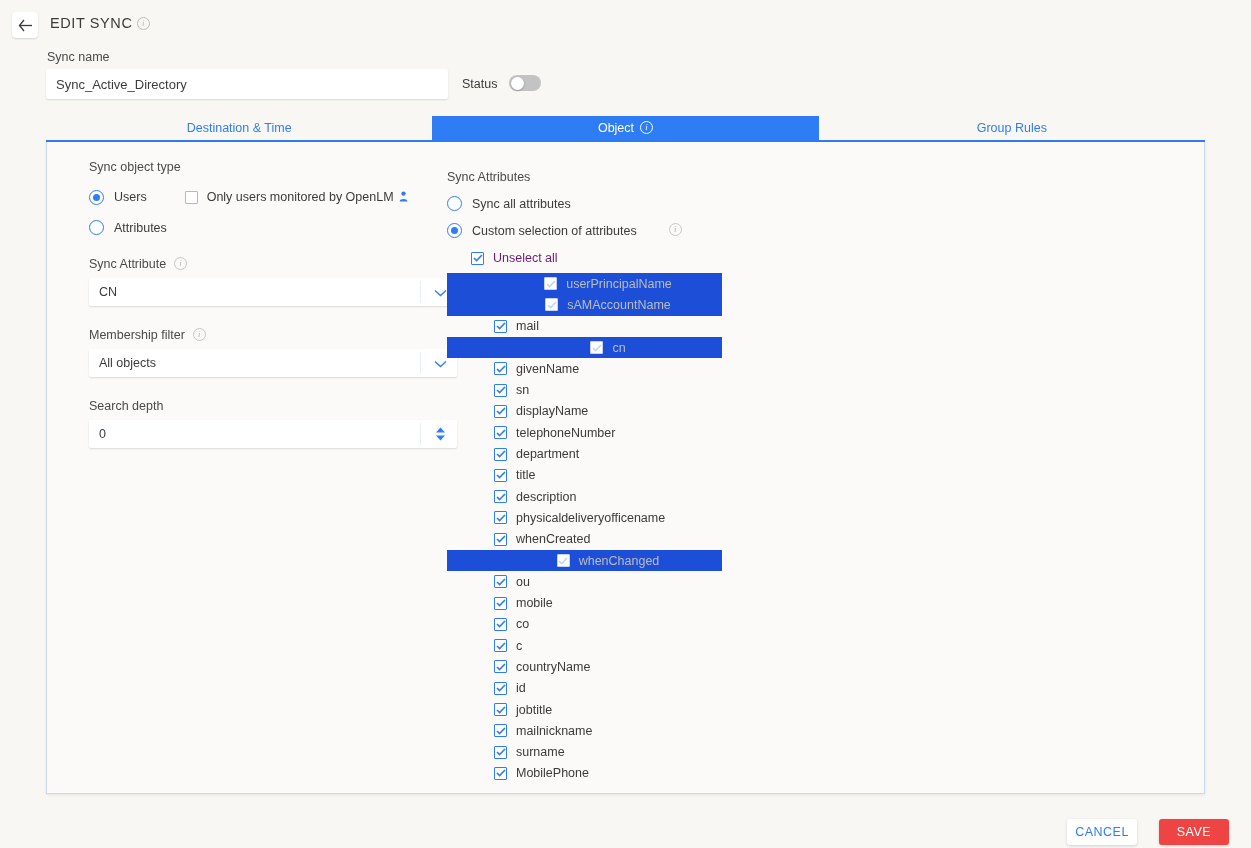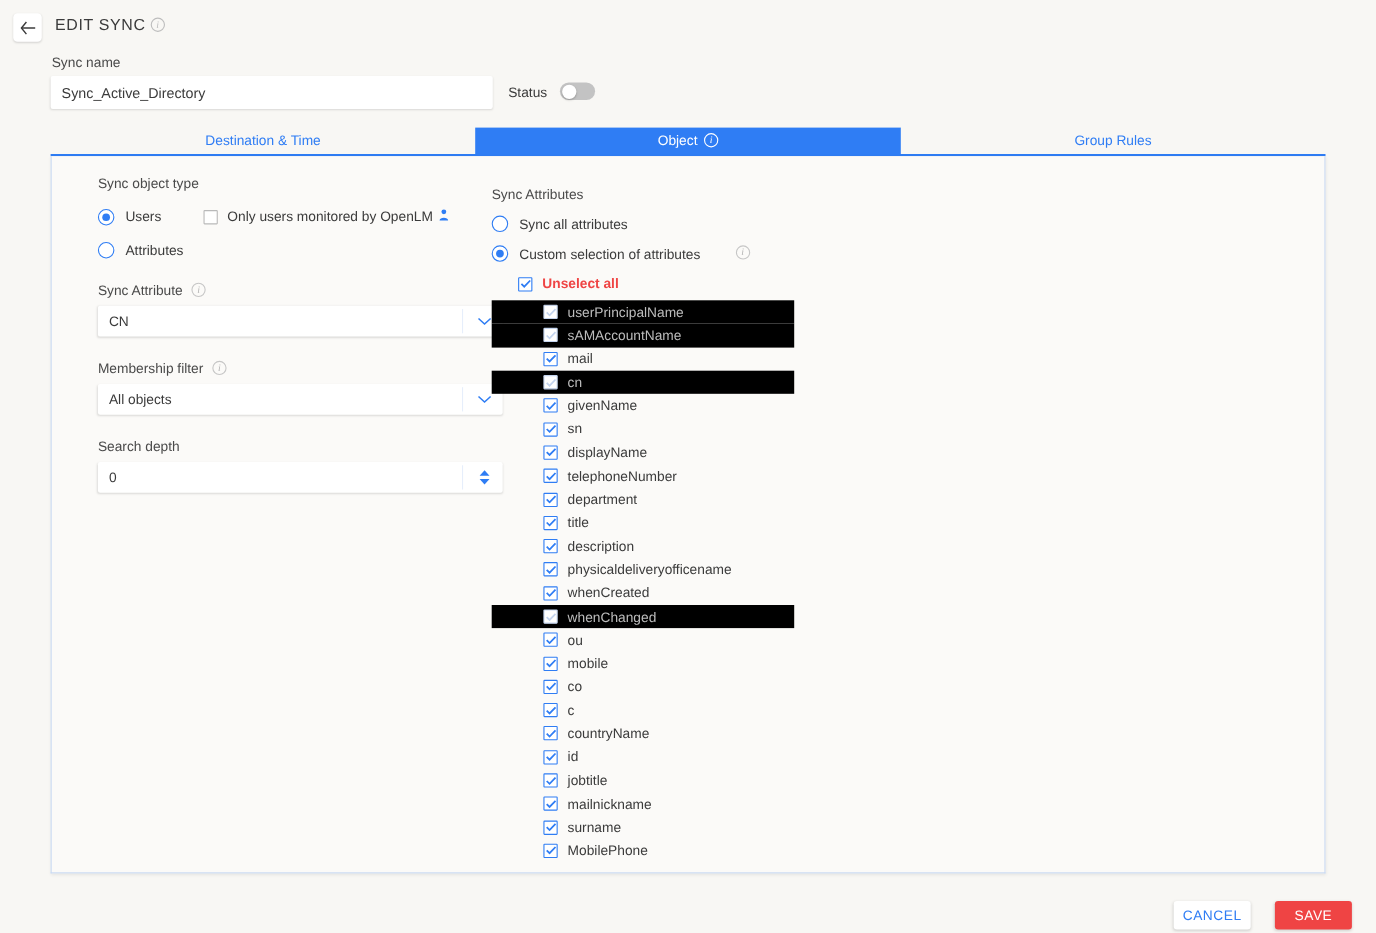--- a/index.html
+++ b/index.html
@@ -139,28 +139,28 @@
     display: flex; flex-direction: column; gap: 2px; cursor: pointer;
   }
 
   
   .rp { position: absolute; left: 400px; top: 28px; width: 500px; }
   .rp .radio-row { margin-top: 12px; }
   .sub-cb-row {
     display: flex; align-items: center; gap: 9px;
     margin-left: 24px; margin-top: 13px;
   }
-  .sub-cb-row .lab { font-size: 12.5px; color: #ef4444; font-weight: bold; }
+  .sub-cb-row .lab { font-size: 12.5px; color: #701a75; }
 
   .attr-list { margin-top: 8px; }
   .attr-row {
     display: flex; align-items: center; gap: 9px;
     height: 21.3px; padding-left: 47px; width: 275px;
   }
-  .attr-row.disabled { background: #000000; }
+  .attr-row.disabled { background: #1d4ed8; justify-content: center; }
   .attr-row .lab { font-size: 12.5px; color: #3b3b3b; }
   .attr-row.disabled .lab { color: #bcbcbc; }
 
   
   .footer { position: absolute; left: 0; top: 806px; width: 1251px; height: 42px; }
   .btn {
     position: absolute; height: 26px; border-radius: 3px;
     font-size: 12.5px; letter-spacing: .5px;
     display: flex; align-items: center; justify-content: center;
     cursor: pointer; font-family: "Liberation Sans", sans-serif;

